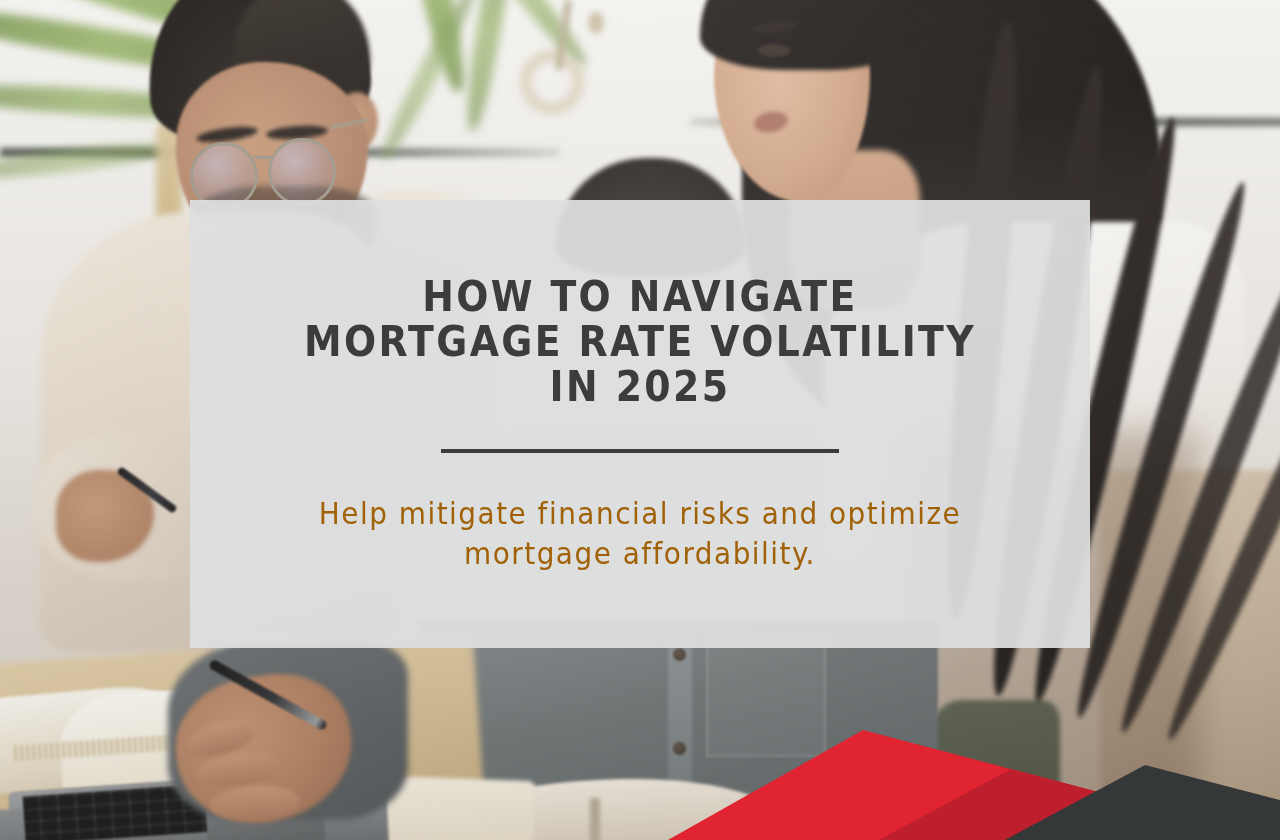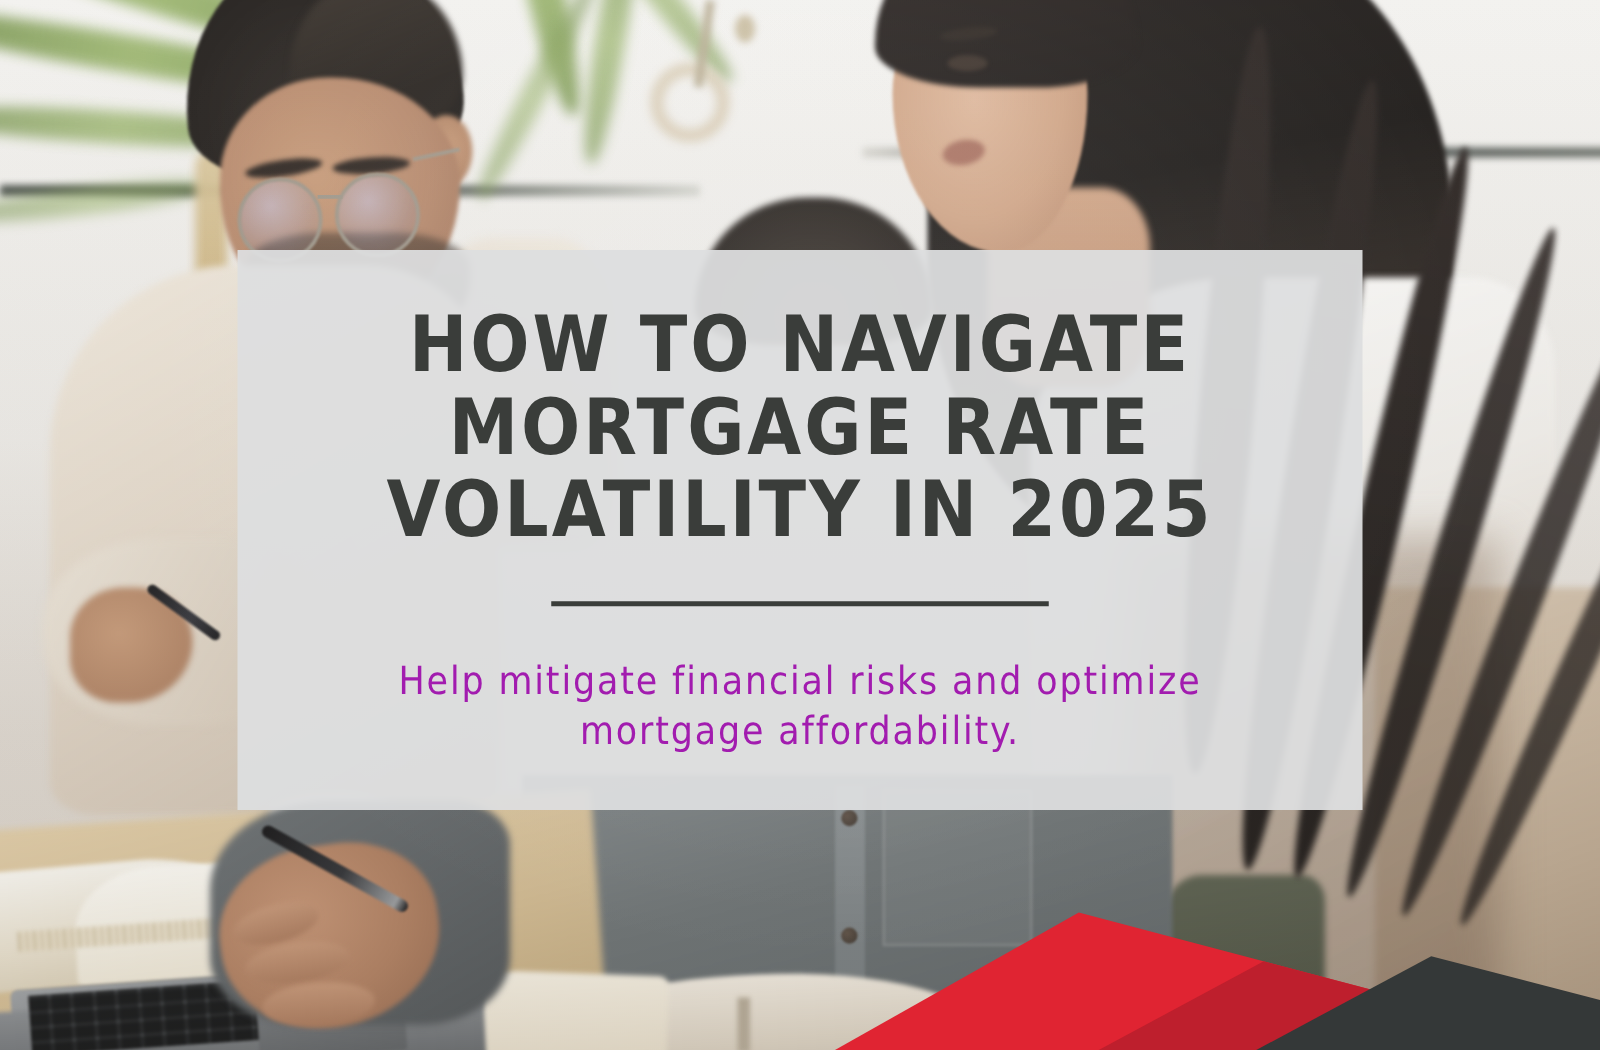--- a/index.html
+++ b/index.html
@@ -371,21 +371,21 @@
     width:900px; height:448px;
     background:rgba(221,222,223,0.94);
     display:flex; flex-direction:column;
     align-items:center; justify-content:center;
     padding:0 44px;
   }
 
   .title {
     font-family:"DejaVu Sans Condensed","Liberation Sans",sans-serif;
     font-weight:bold;
-    font-size:62px;
+    font-size:42px;
     line-height:1.07;
     letter-spacing:2.4px;
     color:#3a3d3a;
     text-align:center;
     text-transform:uppercase;
     max-width:700px;
   }
 
   .divider {
     width:398px; height:4px;
@@ -495,21 +495,21 @@
     <div class="h2-fing fg2"></div>
     <div class="h2-fing fg3"></div>
     <div class="h2-pen"></div>
 
     <div class="haze"></div>
   </div>
 
   <div id="card" style="background: rgba(221, 222, 223, 0.94);">
     <div class="title" style="color: rgb(58, 61, 58);">How to Navigate Mortgage Rate Volatility in 2025</div>
     <div class="divider" style="background: rgb(58, 61, 58);"></div>
-    <div class="subtitle" style="color: #a21caf;">Help mitigate financial risks and optimize mortgage affordability.</div>
+    <div class="subtitle" style="color: #a16207;">Help mitigate financial risks and optimize mortgage affordability.</div>
   </div>
 
   <div class="deco">
     <svg width="1280" height="840" viewBox="0 0 1280 840">
       <polygon id="shape-red-bright" points="863,730 1280,840 668,840" fill="#E02432"></polygon>
       <polygon id="shape-red-dark" points="1011,769 1280,840 879,840" fill="#BE1F2D"></polygon>
       <polygon id="shape-charcoal" points="1145,765 1280,800 1280,840 1005,840" fill="#343838"></polygon>
     </svg>
   </div>
 

